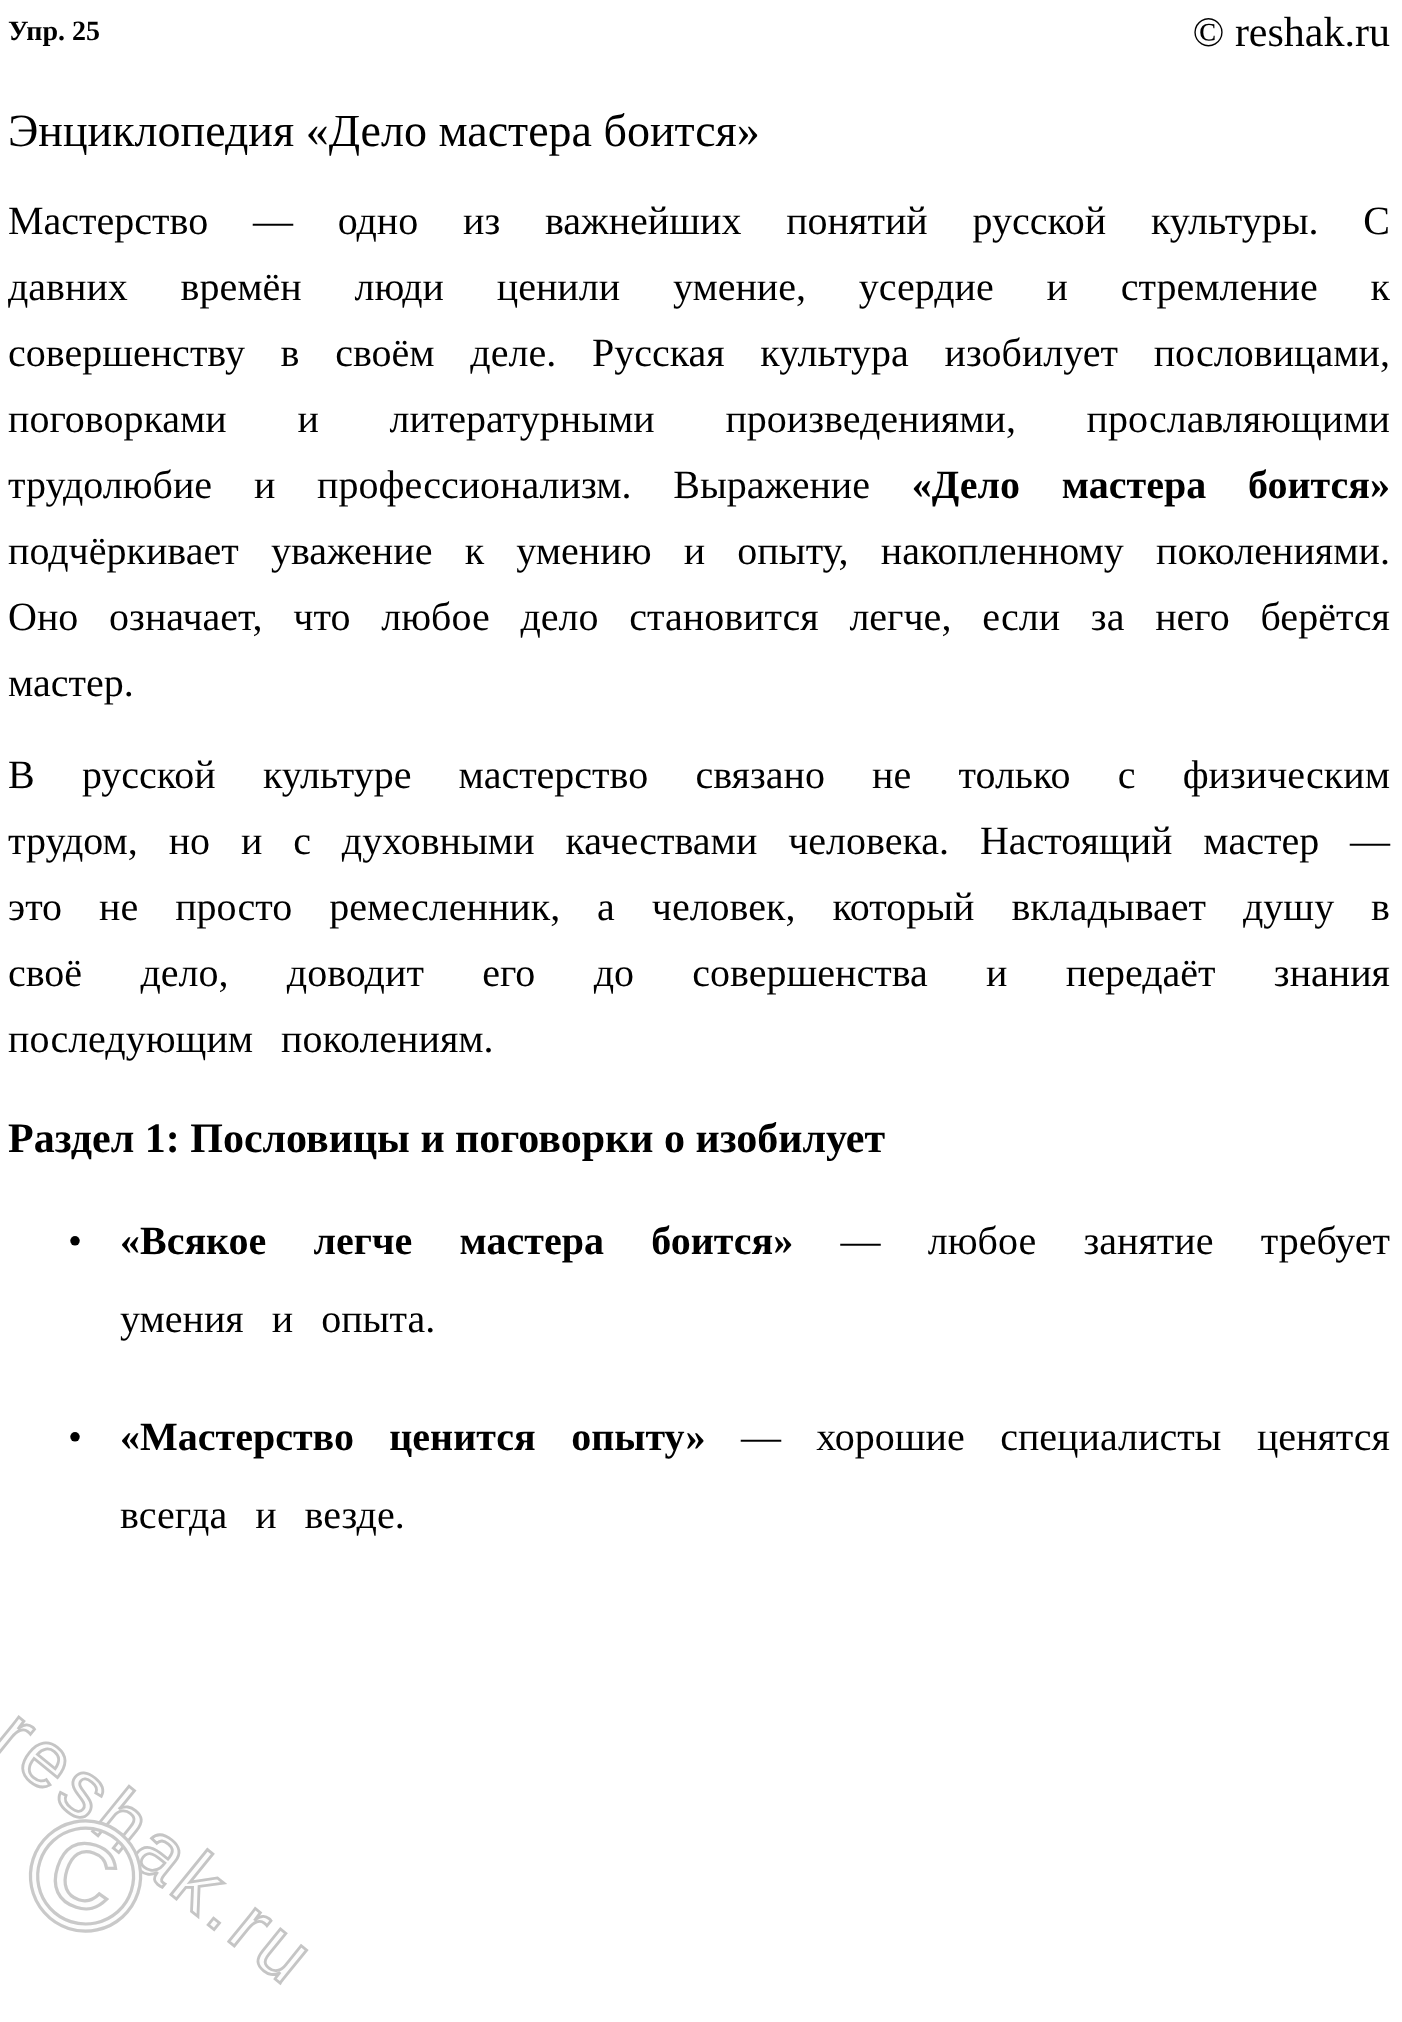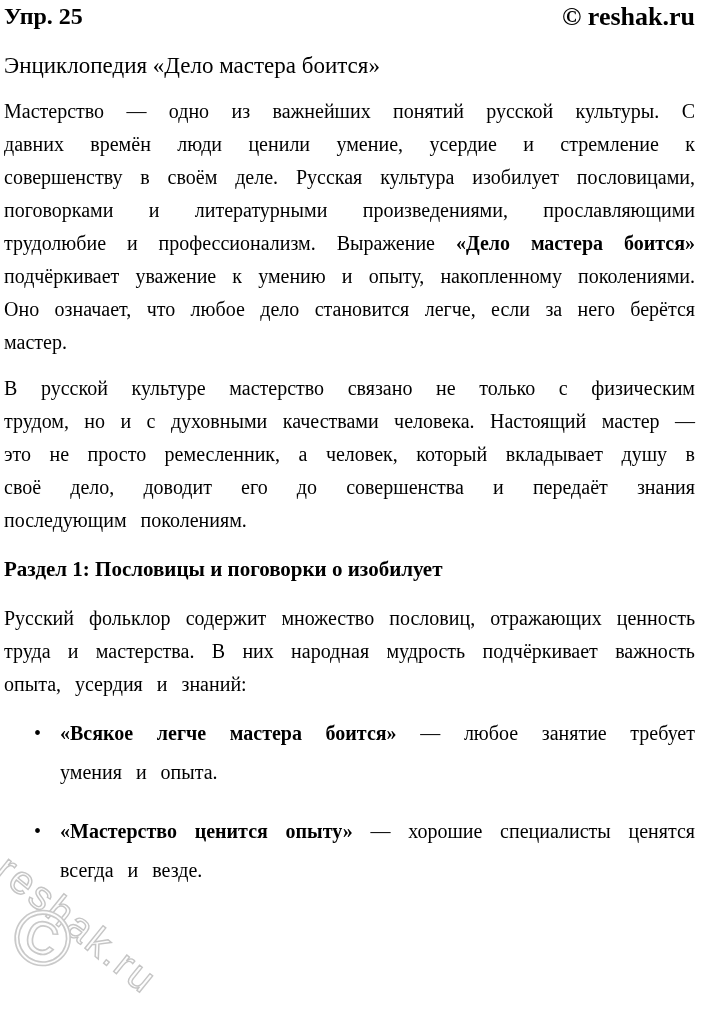--- a/index.html
+++ b/index.html
@@ -17,22 +17,22 @@
     z-index: 1;
     padding: 3px 6px 0 4px;
   }
   .header-row {
     display: flex;
     justify-content: space-between;
     align-items: flex-start;
     line-height: 27px;
     margin-bottom: 15px;
   }
-  .exercise { font-weight: 700; font-size: 24px; }
-  .copyright { font-size: 26px; font-weight: 700; margin-left: 48px; }
+  .exercise { font-weight: 700; font-size: 14px; }
+  .copyright { font-size: 21px; font-weight: 400; margin-left: 48px; }
   .doc-title {
     font-size: 23px; font-weight: 400;
     line-height: 39px;
     margin: 16px 0 10px 0;
   }
   .sub-heading {
     font-size: 21px; font-weight: 700;
     line-height: 39px;
     margin: 0 0 13px 0;
   }
@@ -111,20 +111,19 @@
 
   <h1 class="doc-title">Энциклопедия «Дело мастера боится»</h1>
 
 
   <p class="body-par"><span>Мастерство — одно из важнейших понятий русской культуры. С давних времён люди ценили умение, усердие и стремление к совершенству в своём деле. Русская культура изобилует пословицами, поговорками и литературными произведениями, прославляющими трудолюбие и профессионализм. Выражение </span><b>«Дело мастера боится»</b><span> подчёркивает уважение к умению и опыту, накопленному поколениями. Оно означает, что любое дело становится легче, если за него берётся мастер.</span></p>
 
   <p class="body-par"><span>В русской культуре мастерство связано не только с физическим трудом, но и с духовными качествами человека. Настоящий мастер — это не просто ремесленник, а человек, который вкладывает душу в своё дело, доводит его до совершенства и передаёт знания последующим поколениям.</span></p>
 
   <h2 class="sub-heading">Раздел 1: Пословицы и поговорки о изобилует</h2>
 
-  <p class="body-par"><span>Русский фольклор содержит множество пословиц, отражающих ценность труда и мастерства. В них народная мудрость подчёркивает важность опыта, усердия и знаний:</span></p>
 
   <ul class="bullet-list">
     <li class="bullet-item"><b>«Всякое легче мастера боится»</b><span> — любое занятие требует умения и опыта.</span></li>
     <li class="bullet-item"><b>«Мастерство ценится опыту»</b><span> — хорошие специалисты ценятся всегда и везде.</span></li>
   </ul>
 
 </div>
 
 </body></html>

